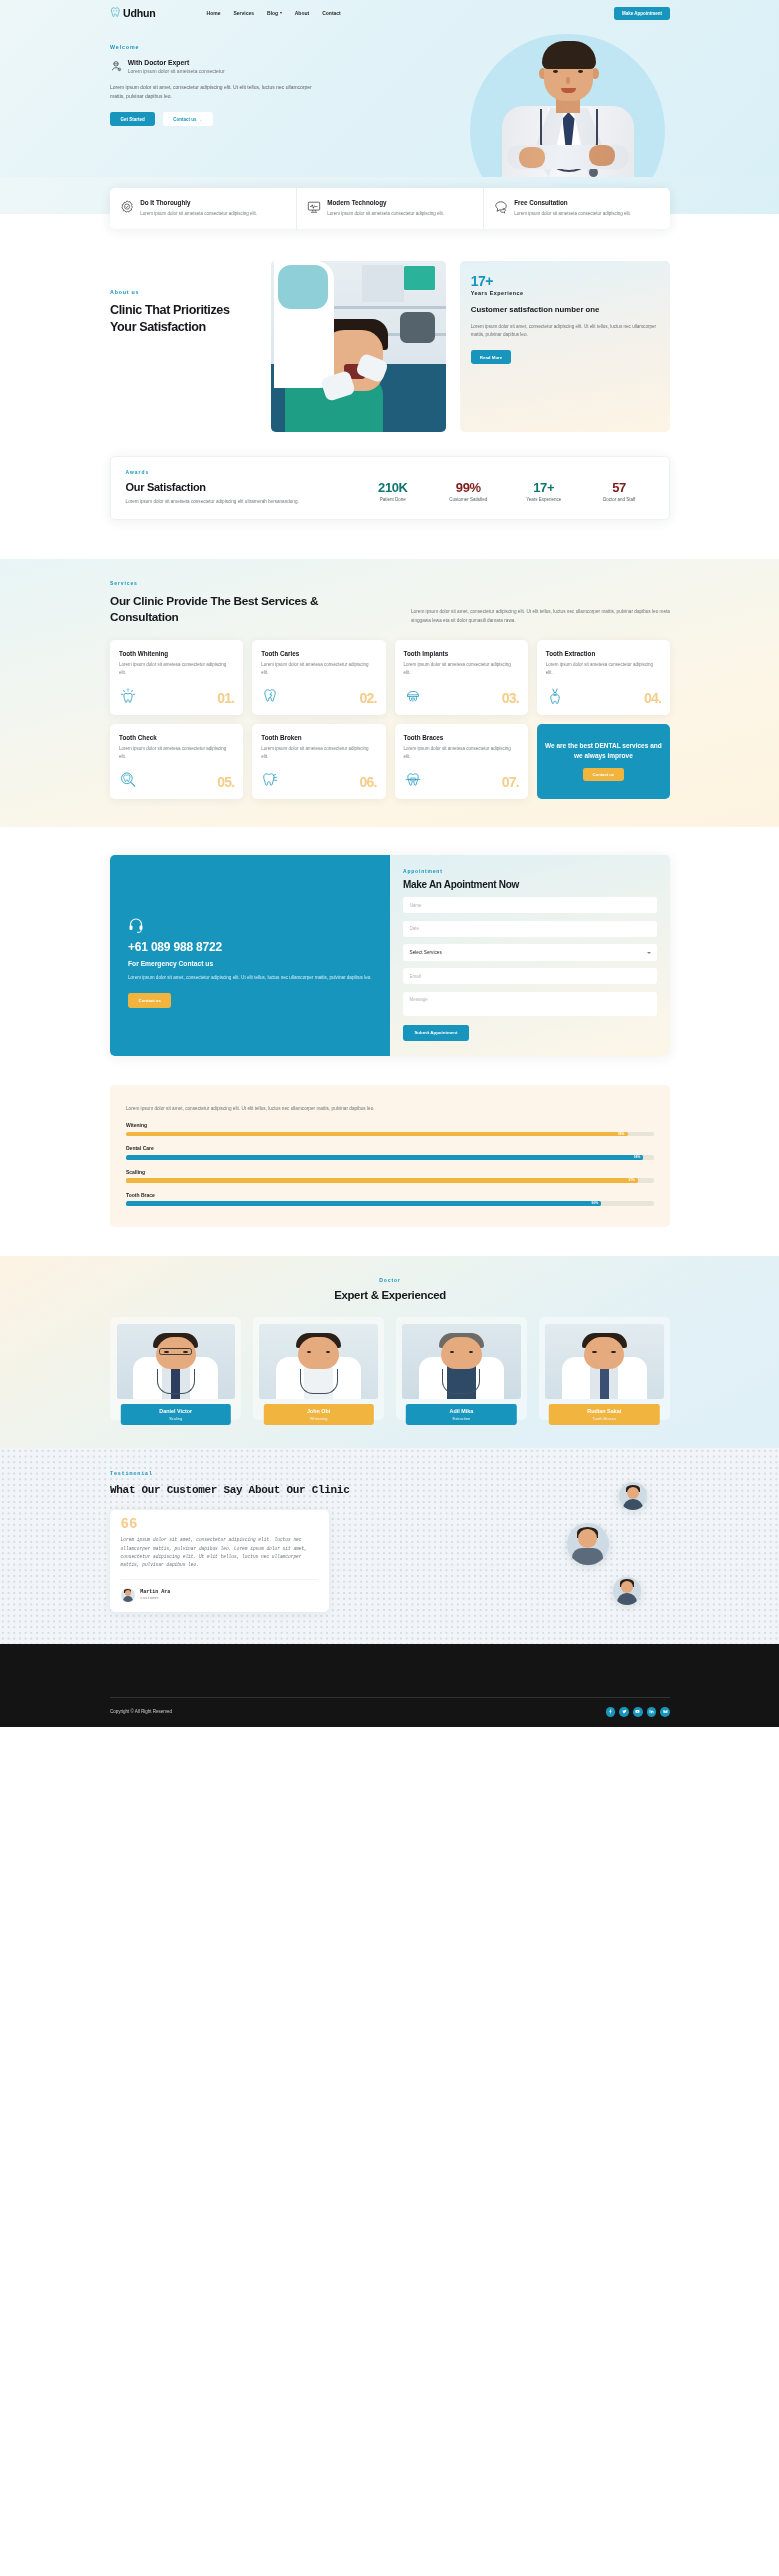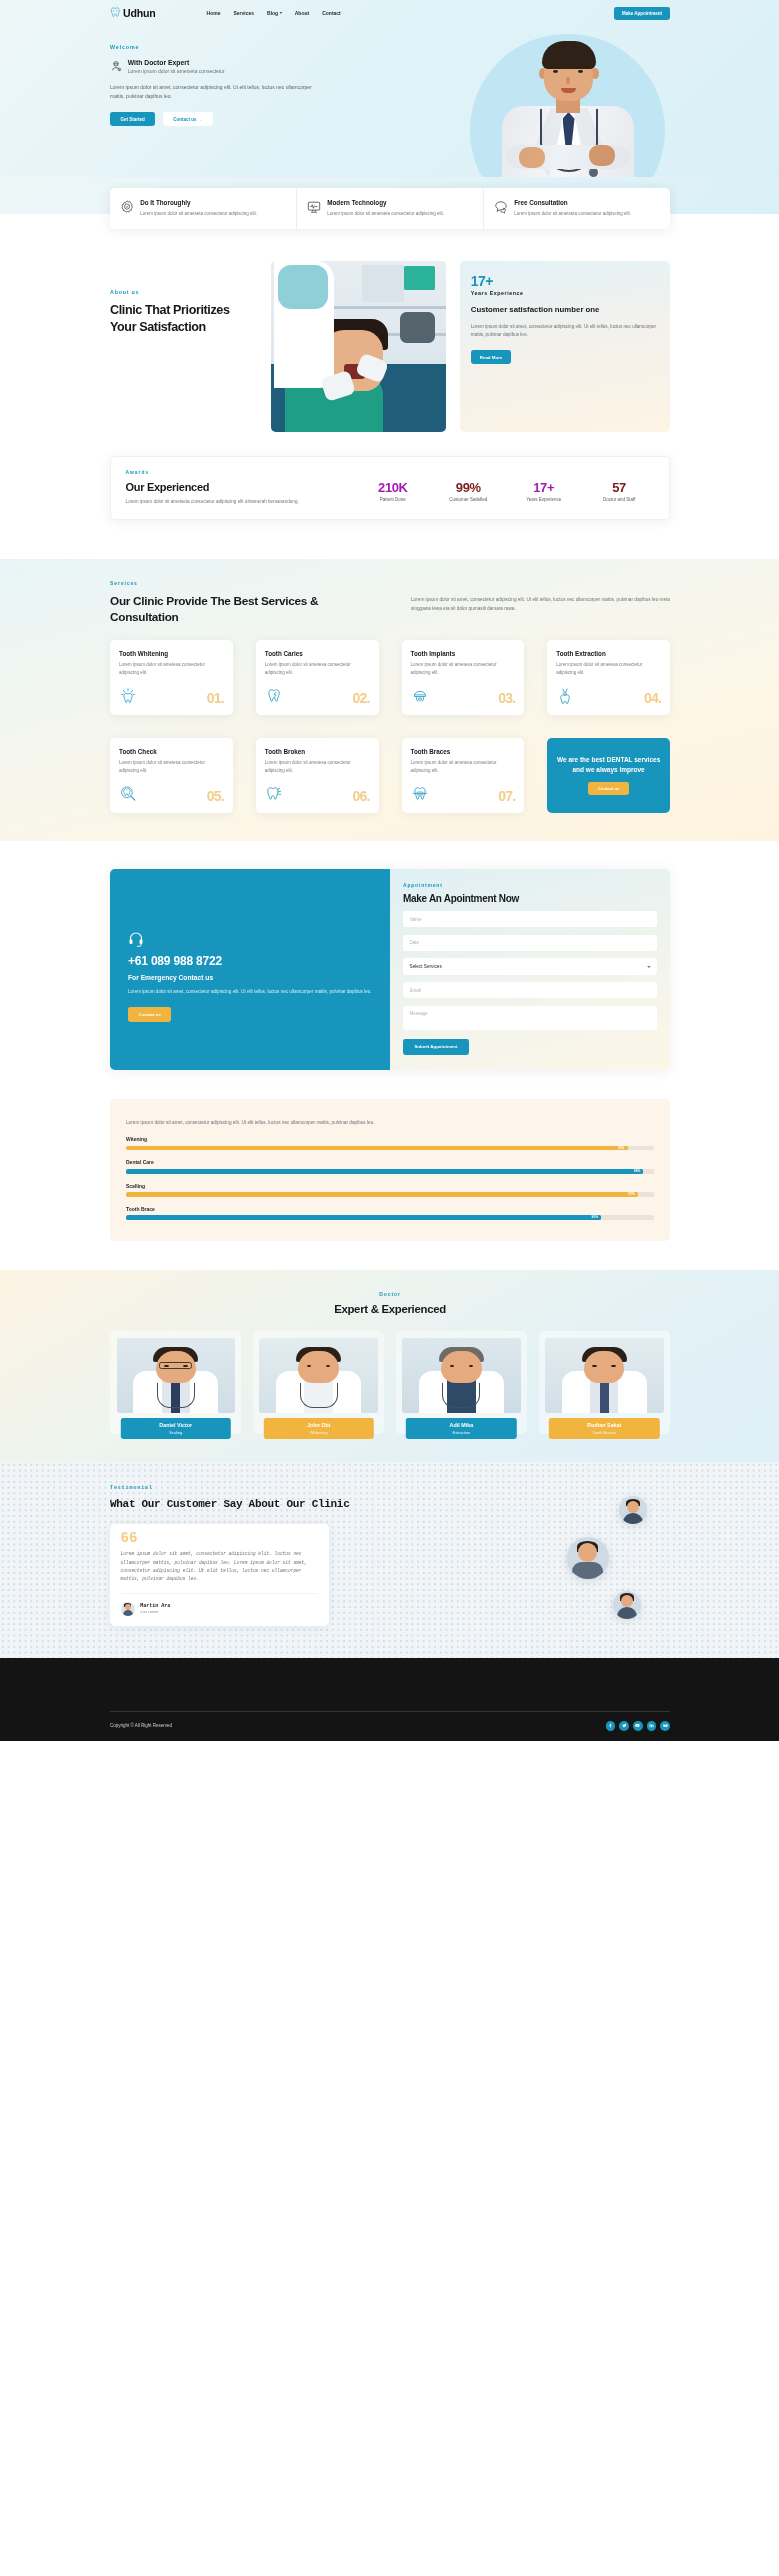--- a/index.html
+++ b/index.html
@@ -155,33 +155,33 @@
     box-shadow:0 1.6px 11.4px rgba(20,40,60,.07);
     padding:13px 14.6px; display:flex; align-items:flex-start; gap:13px;
   }
   .achv-left{width:219px;}
   .achv-eyebrow{color:#1795bd;font-size:4.9px;font-weight:700;letter-spacing:1px;}
   .achv-h{font-size:11px;font-weight:800;margin-top:5.7px;letter-spacing:-0.3px;color:#17171c;}
   .achv-p{font-size:4.6px;line-height:1.8;color:#73777c;margin-top:4.9px;}
   .achv-stats{display:flex;flex:1;gap:4.9px;padding-top:9.7px;}
   .stat{flex:1;text-align:center;}
   .stat-n{font-size:13px;font-weight:800;letter-spacing:-0.4px;}
-  .stat-n.blue{color:#a21caf;} .stat-n.gold{color:#7f1d1d;}
+  .stat-n.blue{color:#0f766e;} .stat-n.gold{color:#7f1d1d;}
   .stat-l{font-size:4.5px;color:#5d6166;margin-top:2.4px;font-weight:500;}
 
   
   .services-sec{
     background:linear-gradient(165deg,#e8f5f6 0%,#f4f6ef 38%,#fdf6e6 70%,#fdf3e0 100%);
     padding:21px 0 28px;
   }
   .svc-eyebrow{color:#1795bd;font-size:5px;font-weight:700;letter-spacing:0.9px;}
-  .svc-head{display:flex;gap:33px;align-items:flex-start;margin-top:7.3px;}
+  .svc-head{display:flex;gap:33px;align-items:flex-end;margin-top:7.3px;}
   .svc-h2{font-size:11.8px;line-height:1.36;font-weight:800;letter-spacing:-0.3px;width:268px;color:#17171c;}
   .svc-p{font-size:4.7px;line-height:1.95;color:#6e7378;flex:1;padding-top:1.6px;}
-  .svc-grid{display:grid;grid-template-columns:repeat(4,1fr);gap:23px;margin-top:14.6px;}
+  .svc-grid{display:grid;grid-template-columns:repeat(4,1fr);gap:9px;margin-top:14.6px;}
   .svc-card{background:#fff;border-radius:4.9px;padding:9.7px 9px 6.5px;box-shadow:0 1.6px 8px rgba(20,40,60,.06);
     min-height:75px;position:relative;}
   .svc-t{font-size:6.3px;font-weight:700;color:#16161b;}
   .svc-d{font-size:4.5px;line-height:1.75;color:#7a7f84;margin-top:4.9px;}
   .svc-bot{display:flex;align-items:flex-end;justify-content:space-between;margin-top:9.7px;}
   .svc-ico{width:18px;height:18px;}
   .svc-num{font-size:14px;font-weight:800;color:#f3cd8a;letter-spacing:-0.8px;line-height:1;}
   .svc-cta{background:#1795bd;border-radius:4.9px;display:flex;flex-direction:column;
     align-items:center;justify-content:center;text-align:center;padding:9.7px 8px;}
   .svc-cta-t{font-size:6.5px;font-weight:700;color:#fff;line-height:1.45;}
@@ -466,21 +466,21 @@
       <div class="ac-p">Lorem ipsum dolor sit amet, consectetur adipiscing elit. Ut elit tellus, luctus nec ullamcorper mattis, pulvinar dapibus leo.</div>
       <button class="btn-read">Read More</button>
     </div>
   </div>
 </section>
 
 <section class="wrap achv-wrap">
   <div class="achv">
     <div class="achv-left">
       <div class="achv-eyebrow">Awards</div>
-      <div class="achv-h">Our Experienced</div>
+      <div class="achv-h">Our Satisfaction</div>
       <div class="achv-p">Lorem ipsum dolor sit ametseta consectetur adipiscing elit ultramerah bersanandung.</div>
     </div>
     <div class="achv-stats">
       <div class="stat">
         <div class="stat-n blue">210K</div>
         <div class="stat-l">Patient Done</div>
       </div>
       <div class="stat">
         <div class="stat-n gold">99%</div>
         <div class="stat-l">Customer Satisfied</div>

